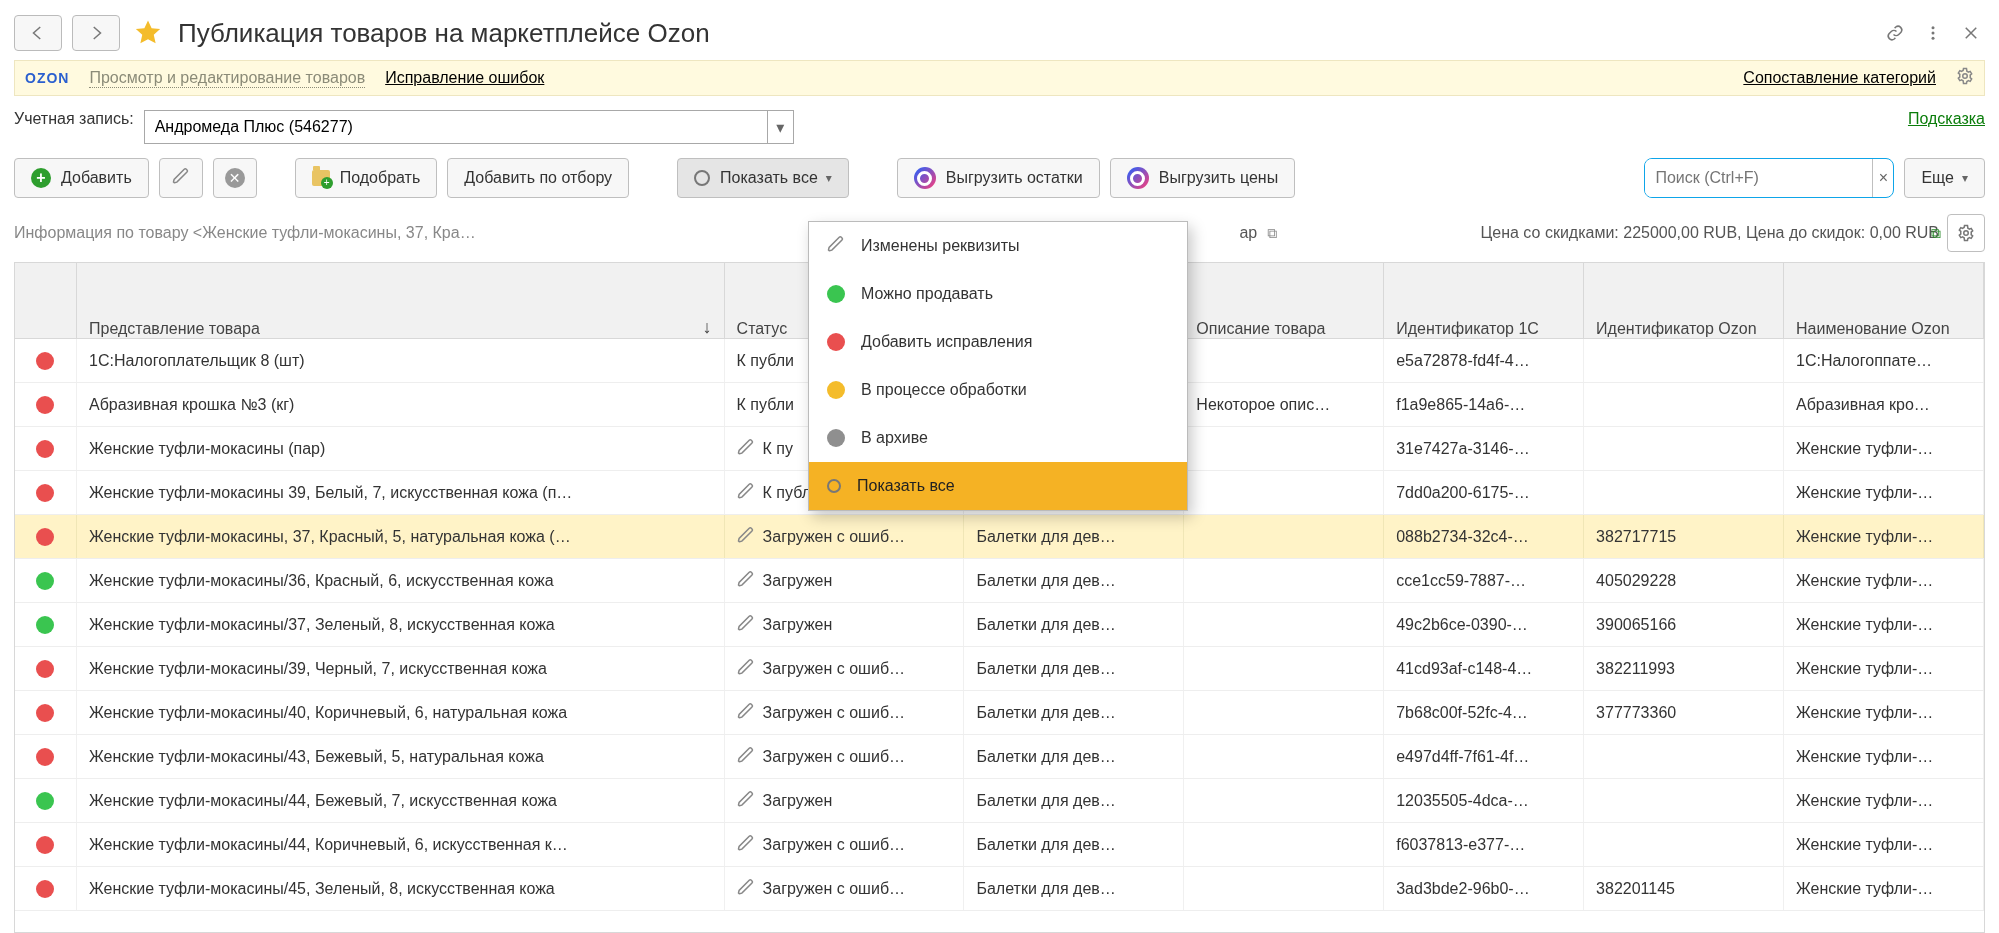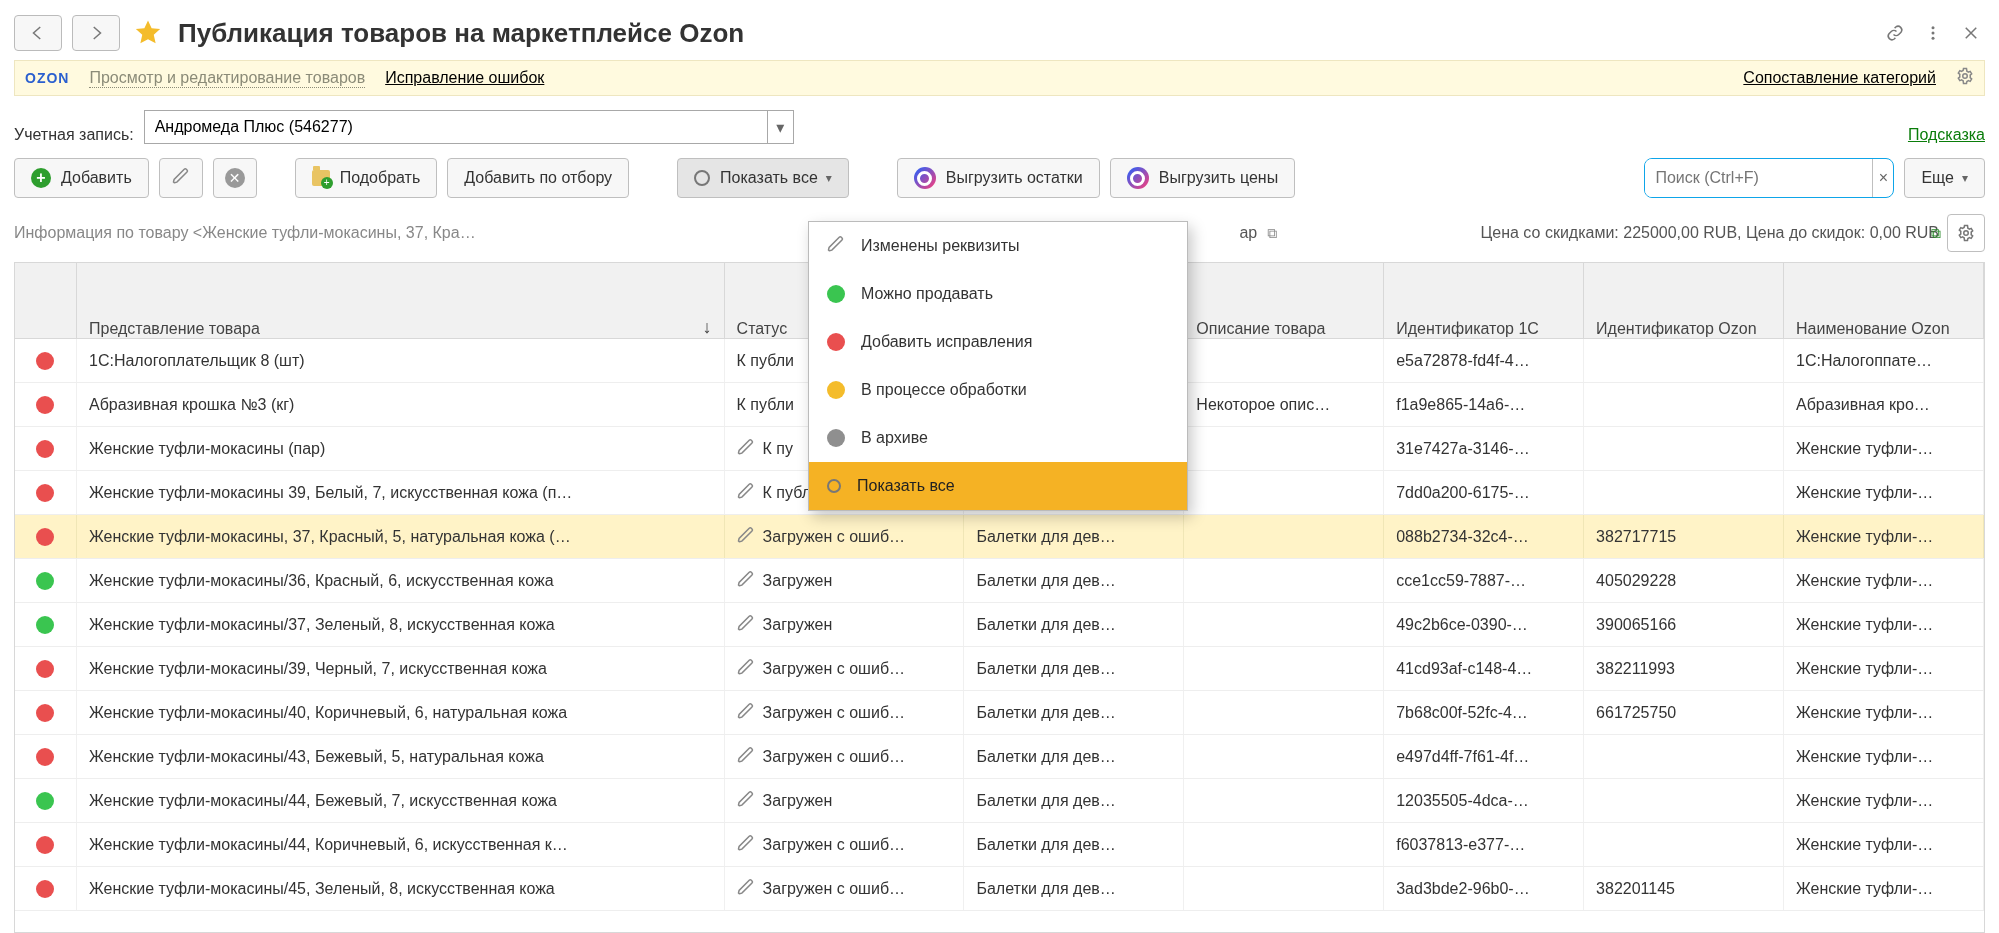--- a/index.html
+++ b/index.html
@@ -4,34 +4,34 @@
 <style>
 html,body{margin:0;padding:0;font-family:Arial,sans-serif;font-size:16px;color:#333;background:#fff}
 *{box-sizing:border-box}
 .app{width:1999px;height:933px;display:flex;flex-direction:column;padding:8px 14px 0 14px}
 
 
 .titlebar{display:flex;align-items:center;height:50px;gap:10px}
 .nav-btn{width:48px;height:36px;border:1px solid #bbb;border-radius:4px;background:#f7f7f7;display:flex;align-items:center;justify-content:center;cursor:pointer}
 .nav-btn svg{width:20px;height:18px;stroke:#777;fill:none;stroke-width:2}
 .star{width:36px;height:36px;display:flex;align-items:center;justify-content:center}
-.title{font-size:26px;font-weight:700;color:#333;margin-left:2px}
+.title{font-size:26px;font-weight:400;color:#333;margin-left:2px}
 .title-spacer{flex:1}
 .title-tool{width:28px;height:28px;display:flex;align-items:center;justify-content:center;cursor:pointer;color:#777}
 
 
 .ozon-bar{display:flex;align-items:center;background:#fffadf;border:1px solid #eee6c0;padding:6px 10px;gap:20px;margin-top:2px}
 .ozon-logo{font-weight:700;font-size:14px;letter-spacing:1px;color:#2a5fcf}
 .link{color:#000000;text-decoration:underline;cursor:pointer}
 .link.muted{color:#8b8b78;text-decoration:none;border-bottom:1px dotted #8b8b78}
 .ozon-bar .spacer{flex:1}
 .gear{color:#888;cursor:pointer}
 
 
-.account-row{display:flex;align-items:flex-end;gap:10px;padding:14px 0 8px 0}
+.account-row{display:flex;align-items:flex-start;gap:10px;padding:14px 0 8px 0}
 .account-label{color:#333}
 .account-field{display:flex;align-items:center;border:1px solid #a8a8a8;height:34px;width:650px;background:#fff}
 .account-input{flex:1;border:0;padding:0 10px;height:100%;font-size:16px;outline:none}
 .account-dd{width:26px;height:100%;border-left:1px solid #a8a8a8;display:flex;align-items:center;justify-content:center;cursor:pointer;color:#666}
 .hint{color:#0a7d0a;text-decoration:underline;cursor:pointer}
 
 
 .toolbar{display:flex;align-items:center;gap:10px;padding:6px 0 12px 0}
 .btn{height:40px;border:1px solid #bfbfbf;border-radius:4px;background:#f7f7f7;display:flex;align-items:center;padding:0 16px;cursor:pointer;gap:10px;color:#333;font-size:16px;white-space:nowrap}
 .btn.icon-only{padding:0;width:44px;justify-content:center}
@@ -392,21 +392,21 @@
           <div class="td c1">Женские туфли-мокасины/40, Коричневый, 6, натуральная кожа</div>
           <div class="td c2">
             <span class="pencil-icon"><svg class="icon" viewBox="0 0 24 24" fill="none" stroke="currentColor" stroke-width="2">
                 <path d="M3 21l3.5-.8L20 6.7a2 2 0 0 0 0-2.8l-.9-.9a2 2 0 0 0-2.8 0L2.8 16.5 2 20z"></path>
               </svg></span>
             <span>Загружен с ошиб…</span>
           </div>
           <div class="td c3">Балетки для дев…</div>
           <div class="td c4"></div>
           <div class="td c5">7b68c00f-52fc-4…</div>
-          <div class="td c6">661725750</div>
+          <div class="td c6">377773360</div>
           <div class="td c7">Женские туфли-…</div>
         </div>
         <div class="row">
           <div class="td c0">
             <span class="dot red"></span>
           </div>
           <div class="td c1">Женские туфли-мокасины/43, Бежевый, 5, натуральная кожа</div>
           <div class="td c2">
             <span class="pencil-icon"><svg class="icon" viewBox="0 0 24 24" fill="none" stroke="currentColor" stroke-width="2">
                 <path d="M3 21l3.5-.8L20 6.7a2 2 0 0 0 0-2.8l-.9-.9a2 2 0 0 0-2.8 0L2.8 16.5 2 20z"></path>

